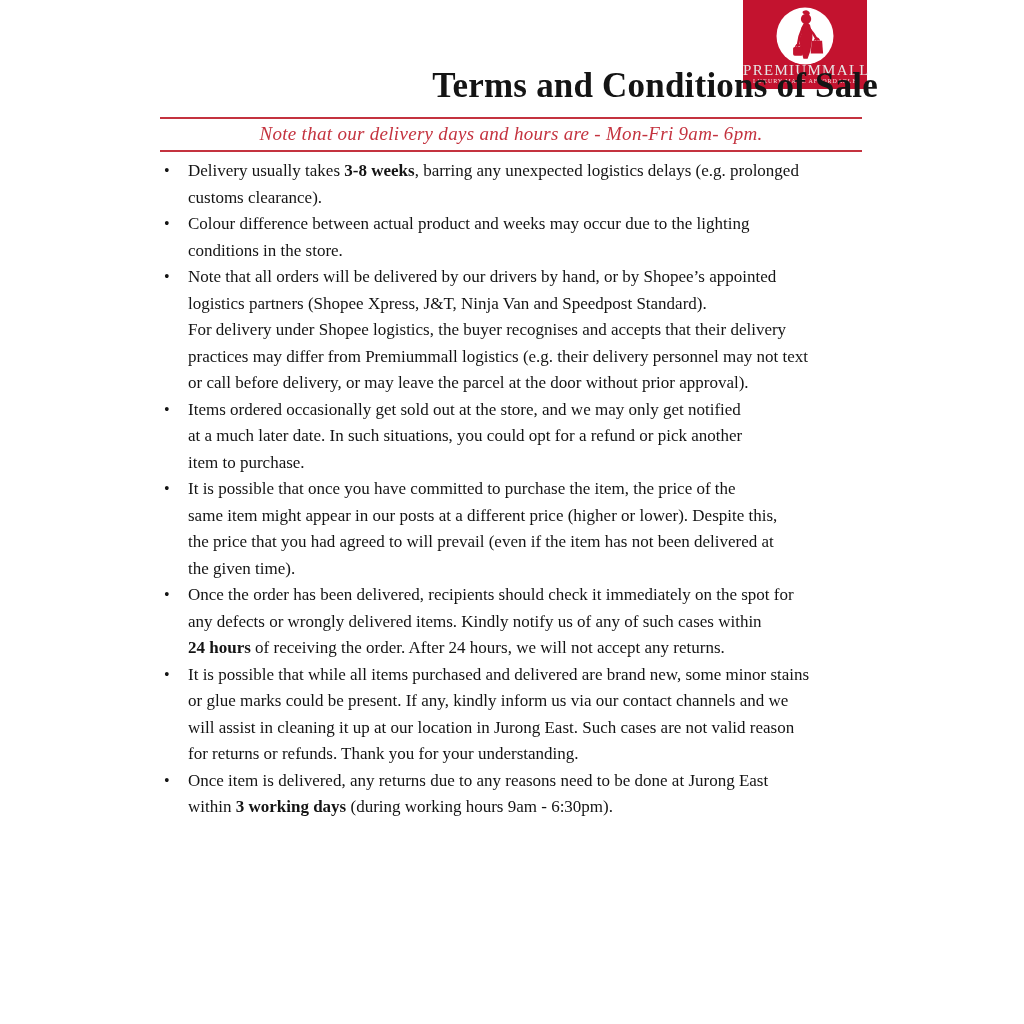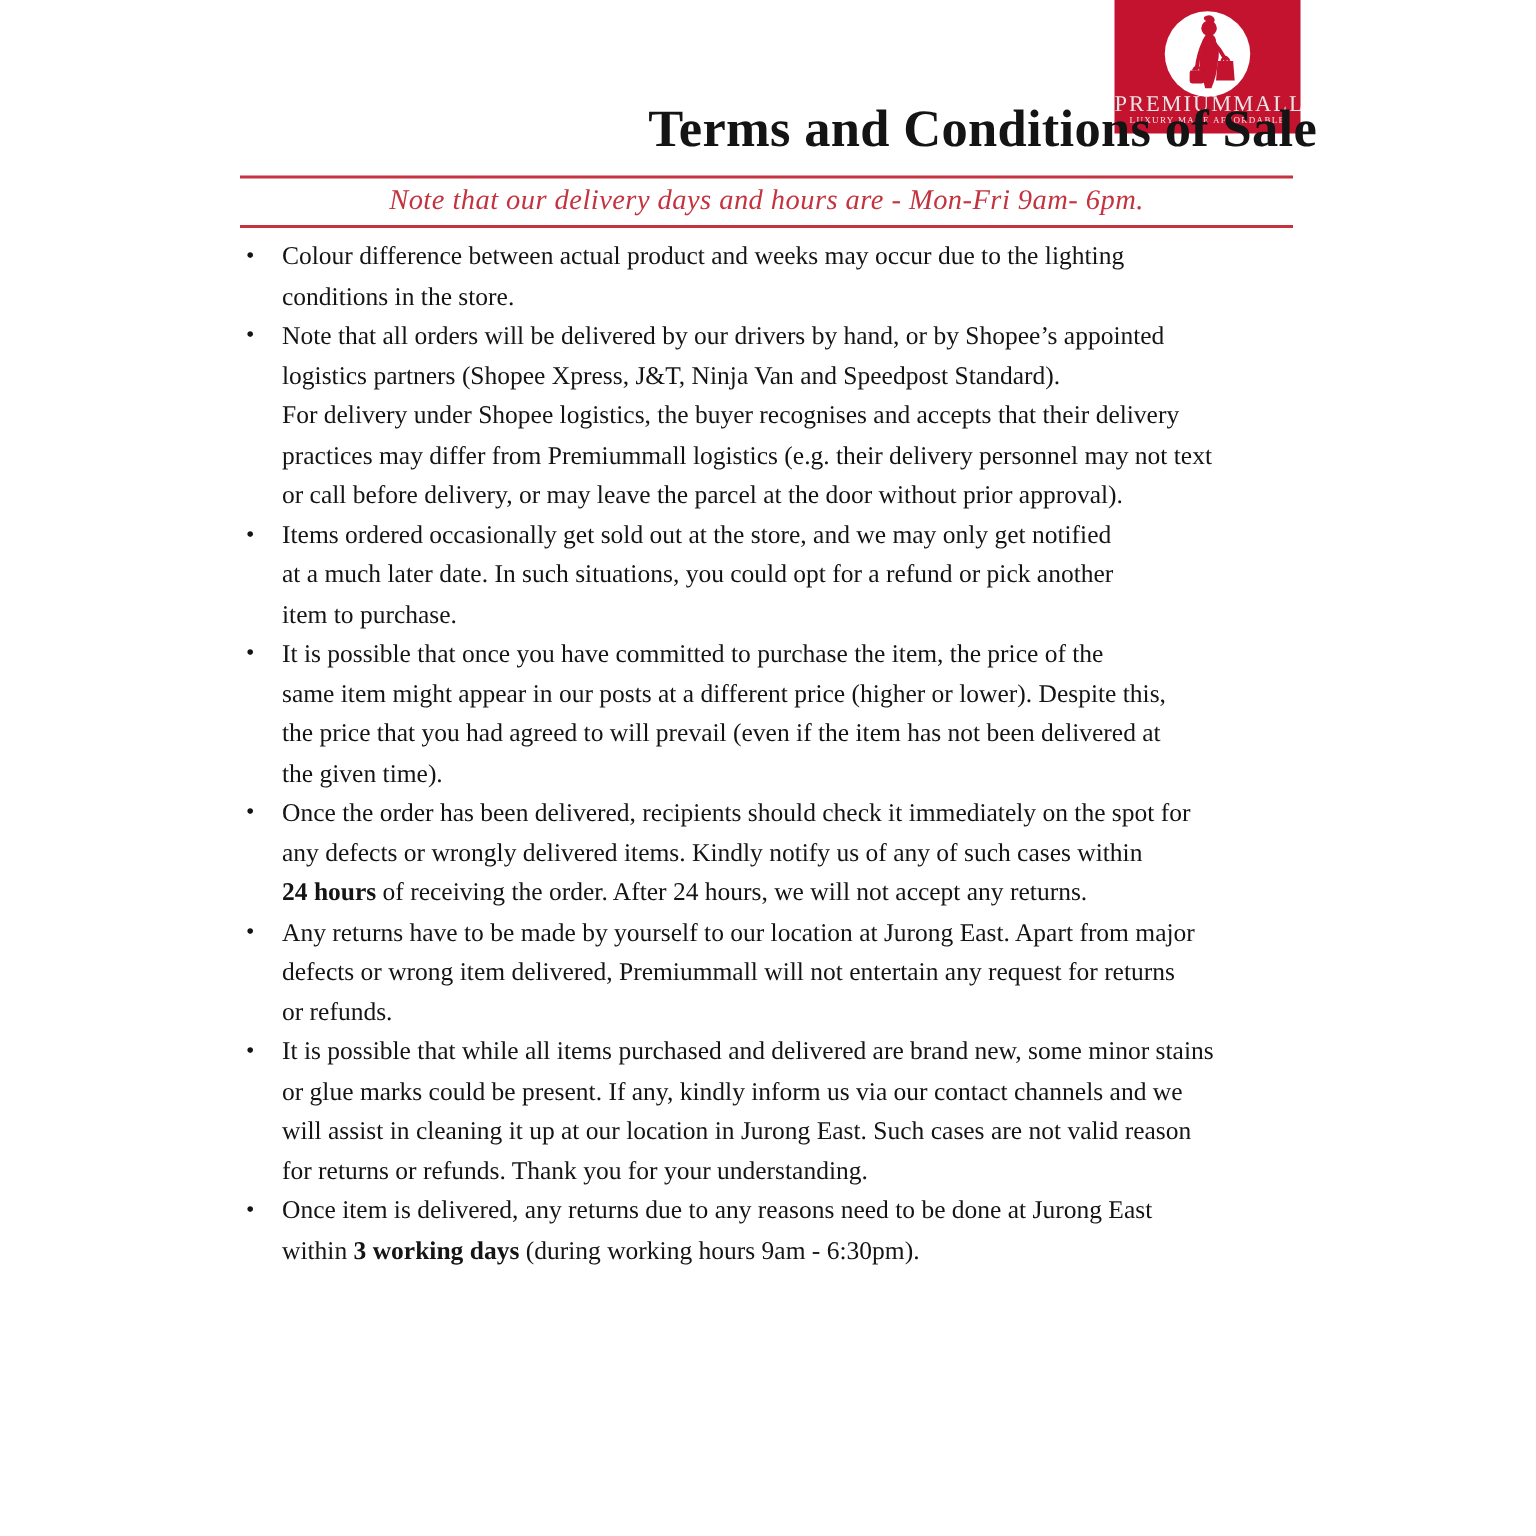--- a/index.html
+++ b/index.html
@@ -126,40 +126,39 @@
     <div class="logo-tagline">LUXURY MADE AFFORDABLE</div>
   </div>
 
   <h1 class="title">Terms and Conditions of Sale</h1>
 
   <div class="note-band">
     <span class="note-text">Note that our delivery days and hours are - Mon-Fri 9am- 6pm.</span>
   </div>
 
   <ul class="terms" id="terms-list">
+      <li><span>Delivery usually takes </span><span class="bold">3-8 weeks</span><span>, barring any unexpected logistics delays (e.g. prolonged
+customs clearance).</span></li>
       <li><span>Colour difference between actual product and weeks may occur due to the lighting
 conditions in the store.</span></li>
       <li><span>Note that all orders will be delivered by our drivers by hand, or by Shopee’s appointed
 logistics partners (Shopee Xpress, J&amp;T, Ninja Van and Speedpost Standard).
 For delivery under Shopee logistics, the buyer recognises and accepts that their delivery
 practices may differ from Premiummall logistics (e.g. their delivery personnel may not text
 or call before delivery, or may leave the parcel at the door without prior approval).</span></li>
       <li><span>Items ordered occasionally get sold out at the store, and we may only get notified
 at a much later date. In such situations, you could opt for a refund or pick another
 item to purchase.</span></li>
       <li><span>It is possible that once you have committed to purchase the item, the price of the
 same item might appear in our posts at a different price (higher or lower). Despite this,
 the price that you had agreed to will prevail (even if the item has not been delivered at
 the given time).</span></li>
       <li><span>Once the order has been delivered, recipients should check it immediately on the spot for
 any defects or wrongly delivered items. Kindly notify us of any of such cases within
 </span><span class="bold">24 hours</span><span> of receiving the order. After 24 hours, we will not accept any returns.</span></li>
-      <li><span>Any returns have to be made by yourself to our location at Jurong East. Apart from major
-defects or wrong item delivered, Premiummall will not entertain any request for returns
-or refunds.</span></li>
       <li><span>It is possible that while all items purchased and delivered are brand new, some minor stains
 or glue marks could be present. If any, kindly inform us via our contact channels and we
 will assist in cleaning it up at our location in Jurong East. Such cases are not valid reason
 for returns or refunds. Thank you for your understanding.</span></li>
       <li><span>Once item is delivered, any returns due to any reasons need to be done at Jurong East
 within </span><span class="bold">3 working days</span><span> (during working hours 9am - 6:30pm).</span></li>
     </ul>
 
 </div>
 

